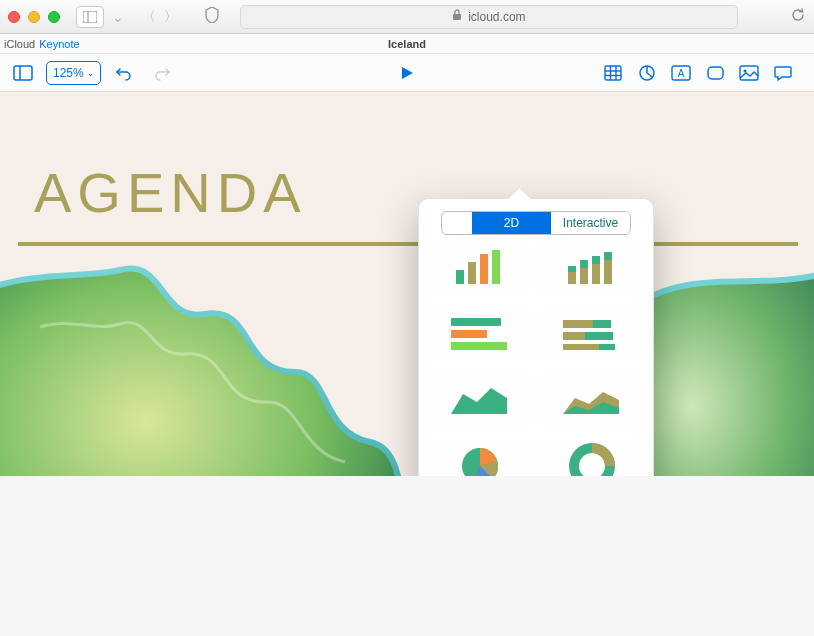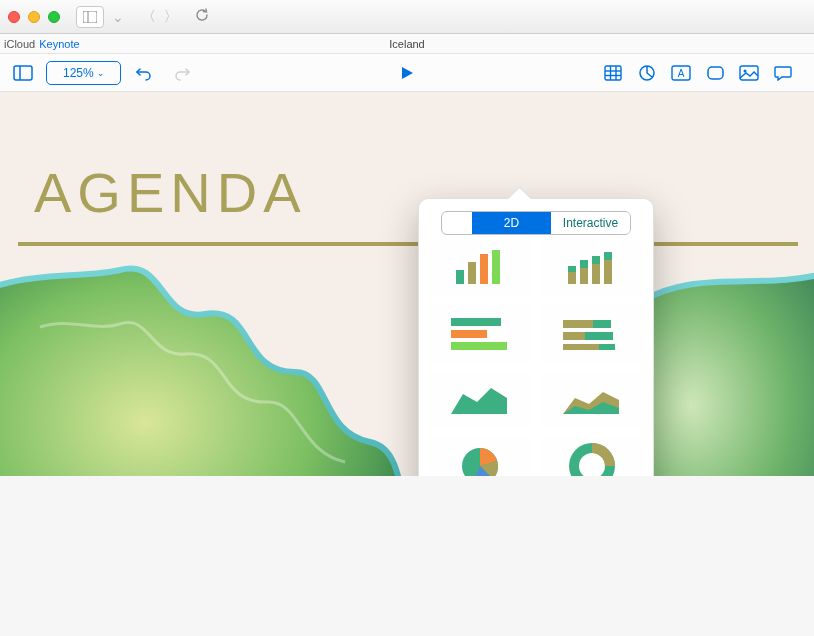--- a/index.html
+++ b/index.html
@@ -34,31 +34,31 @@
   .reload { color:#8a8a8a; margin-left:8px;}
   
   .crumbbar{
     height:20px; background:#fafafa; border-bottom:1px solid #e5e5e5;
     display:flex; align-items:center; justify-content:space-between;
     padding:0 4px; font-size:11px;
   }
   .crumbs{display:flex;gap:4px;}
   .crumb-root{color:#555;}
   .crumb-app{color:#0071e3;}
-  .doc-title{color:#444;font-weight:400; position:absolute; left:50%; transform:translateX(-50%);}
+  .doc-title{color:#444;font-weight:700; position:absolute; left:50%; transform:translateX(-50%);}
   
   .toolbar{
     height:38px; background:#fcfcfc; border-bottom:1px solid #e1e1e1;
     display:flex; align-items:center; padding:0 8px; gap:8px;
     position:relative;
   }
   .tool{width:30px;height:28px;display:flex;align-items:center;justify-content:center;color:#0071e3;border-radius:4px;}
   .tool.g{color:#cfcfcf;}
   .zoom{display:flex;align-items:center;gap:3px;border:1px solid #0071e3;
-    border-radius:5px;padding:2px 16px;color:#0071e3;font-size:12px;height:24px;}
+    border-radius:5px;padding:2px 6px;color:#0071e3;font-size:12px;height:24px;}
   .play{color:#0071e3;font-size:18px;}
   .toolbar .spacer{flex:1;}
   .toolcluster{display:flex;gap:4px;margin-right:8px;}
   
   .canvas{
     position:relative; width:814px; height:384px; overflow:hidden;
     background:#f5f1ed;
   }
   .sky{position:absolute;inset:0;background:#f6efe9;}
   
@@ -105,20 +105,34 @@
   </div>
   <div class="tb-btn">
     <svg width="14" height="12">
         <rect x="0" y="0" width="14" height="12" rx="2" fill="none" stroke="#8a8a8a"></rect>
         <line x1="5" y1="0" x2="5" y2="12" stroke="#8a8a8a"></line>
       </svg>
   </div>
   <span class="tb-chev">⌄</span>
   <span class="tb-chev" style="margin-left:10px">〈</span>
   <span class="tb-chev">〉</span>
+  <div class="addressbar">
+    <span class="shield">
+      <svg width="14" height="16">
+          <path d="M7 0 L13 3 V8 C13 12 10 15 7 16 C4 15 1 12 1 8 V3 Z" fill="none" stroke="#8a8a8a" stroke-width="1.2"></path>
+        </svg>
+    </span>
+    <span>
+      <svg width="10" height="12">
+          <rect x="1" y="5" width="8" height="6" rx="1" fill="#8a8a8a"></rect>
+          <path d="M3 5 V3 a2 2 0 0 1 4 0 V5" fill="none" stroke="#8a8a8a" stroke-width="1.3"></path>
+        </svg>
+    </span>
+    <span>icloud.com</span>
+  </div>
   <span class="reload">
     <svg width="16" height="16">
         <path d="M13 8a5 5 0 1 1-1.8-3.8" fill="none" stroke="#8a8a8a" stroke-width="1.4" stroke-linecap="round"></path>
         <path d="M12 2 L12.5 5 L9.5 4.5" fill="none" stroke="#8a8a8a" stroke-width="1.4" stroke-linecap="round"></path>
       </svg>
   </span>
 </div>
 
 <div class="crumbbar">
   <div class="crumbs">

